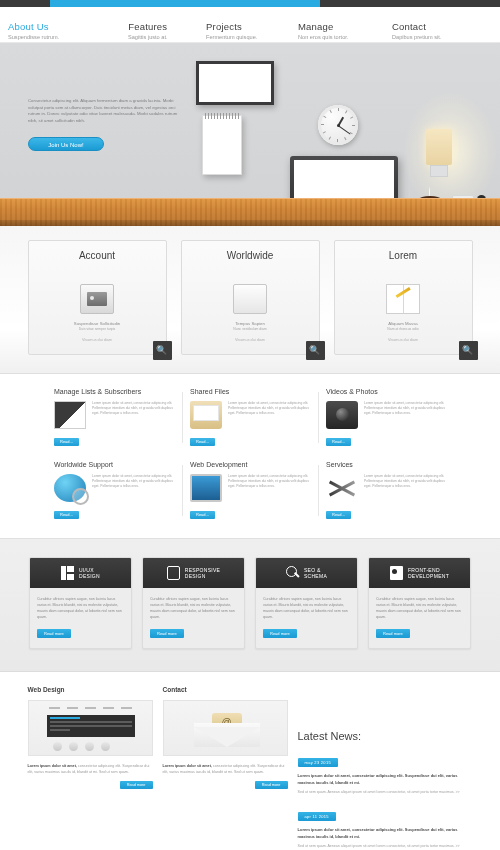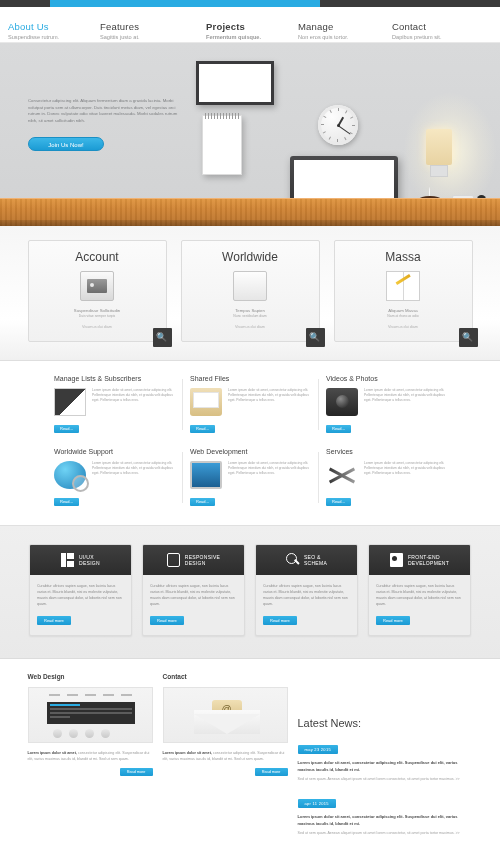--- a/index.html
+++ b/index.html
@@ -87,21 +87,21 @@
   .cup:before { content:""; position:absolute; left:2px; top:-3px; width:22px; height:6px; border-radius:50%; background:#4a2b18; }
   .saucer { position:absolute; left:-1px; top:22px; width:36px; height:8px; border-radius:50%;
     background:linear-gradient(180deg,#fff,#d8d8d8); box-shadow:0 2px 4px rgba(0,0,0,.2); }
   .steam { position:absolute; left:15px; top:-4px; width:2px; height:12px; border-left:1px solid rgba(255,255,255,.8); border-radius:50%; }
 
   
   .band3 { position:relative; background:linear-gradient(180deg,#f6f6f6,#ffffff 70%,#f0f0f0); padding:14px 0 18px; border-bottom:1px solid #dedede; }
   .cards3 { display:flex; justify-content:center; gap:14px; }
   .card3 { position:relative; width:139px; background:linear-gradient(180deg,#fbfbfb,#f1f1f1);
     border:1px solid #dcdcdc; border-radius:2px; padding:9px 8px 12px; text-align:center; }
-  .card3 h3 { font-size:12px; font-weight:normal; color:#3f3f3f; margin-bottom:7px; }
+  .card3 h3 { font-size:10px; font-weight:normal; color:#3f3f3f; margin-bottom:23px; }
   .c3icon { width:34px; height:30px; margin:0 auto 7px; }
   .card3 .l1 { font-size:4.3px; color:#8d8d8d; line-height:6px; }
   .card3 .l2 { font-size:3.4px; color:#a8a8a8; line-height:5px; }
   .card3 .l3 { font-size:3.8px; color:#b3b3b3; margin-top:6px; }
   .srch { position:absolute; right:-6px; bottom:-6px; width:19px; height:19px; background:#3c3c3c;
     color:#fff; font-size:9px; line-height:19px; text-align:center; border-radius:1px; }
 
   
   .ico-safe { background:linear-gradient(180deg,#fafafa,#d9d9d9); border:1px solid #c2c2c2; border-radius:2px; position:relative; }
   .ico-safe:after{content:"";position:absolute;left:6px;top:7px;right:6px;bottom:7px;background:linear-gradient(180deg,#9a9a9a,#6d6d6d);border-radius:1px;}
@@ -202,25 +202,25 @@
 
   <div class="topstrip">
     <div class="blue"></div>
   </div>
 
   <div class="nav" id="nav" style="position: relative;">
       <div class="nav-item active" style="position: absolute; left: 8px; top: 14px;">
         <div class="t">About Us</div>
         <div class="s">Suspendisse rutrum.</div>
       </div>
-      <div class="nav-item" style="position: absolute; left: 100px; top: 14px;">
+      <div class="nav-item" style="position: absolute; left: 128px; top: 14px; text-align: center;">
         <div class="t">Features</div>
         <div class="s">Sagittis justo at.</div>
       </div>
-      <div class="nav-item" style="position: absolute; left: 206px; top: 14px; font-weight: bold;">
+      <div class="nav-item" style="position: absolute; left: 206px; top: 14px;">
         <div class="t">Projects</div>
         <div class="s">Fermentum quisque.</div>
       </div>
       <div class="nav-item" style="position: absolute; left: 298px; top: 14px;">
         <div class="t">Manage</div>
         <div class="s">Non eros quis tortor.</div>
       </div>
       <div class="nav-item" style="position: absolute; left: 392px; top: 14px;">
         <div class="t">Contact</div>
         <div class="s">Dapibus pretium sit.</div>
@@ -299,21 +299,21 @@
               <i style="background:#e4562a"></i>
               <i style="background:#d93b2b"></i>
             </div>
           </div>
           <div class="l1">Tempus Sapien</div>
           <div class="l2">Nunc vestibulum diam</div>
           <div class="l3">Vivamus dui diam</div>
           <div class="srch">🔍</div>
         </div>
         <div class="card3">
-          <h3>Massa</h3>
+          <h3>Lorem</h3>
           <div class="c3icon ico-blog">
             <div class="pencil"></div>
           </div>
           <div class="l1">Aliquam Massa</div>
           <div class="l2">Nam at rhoncus odio</div>
           <div class="l3">Vivamus dui diam</div>
           <div class="srch">🔍</div>
         </div>
       </div>
   </div>

